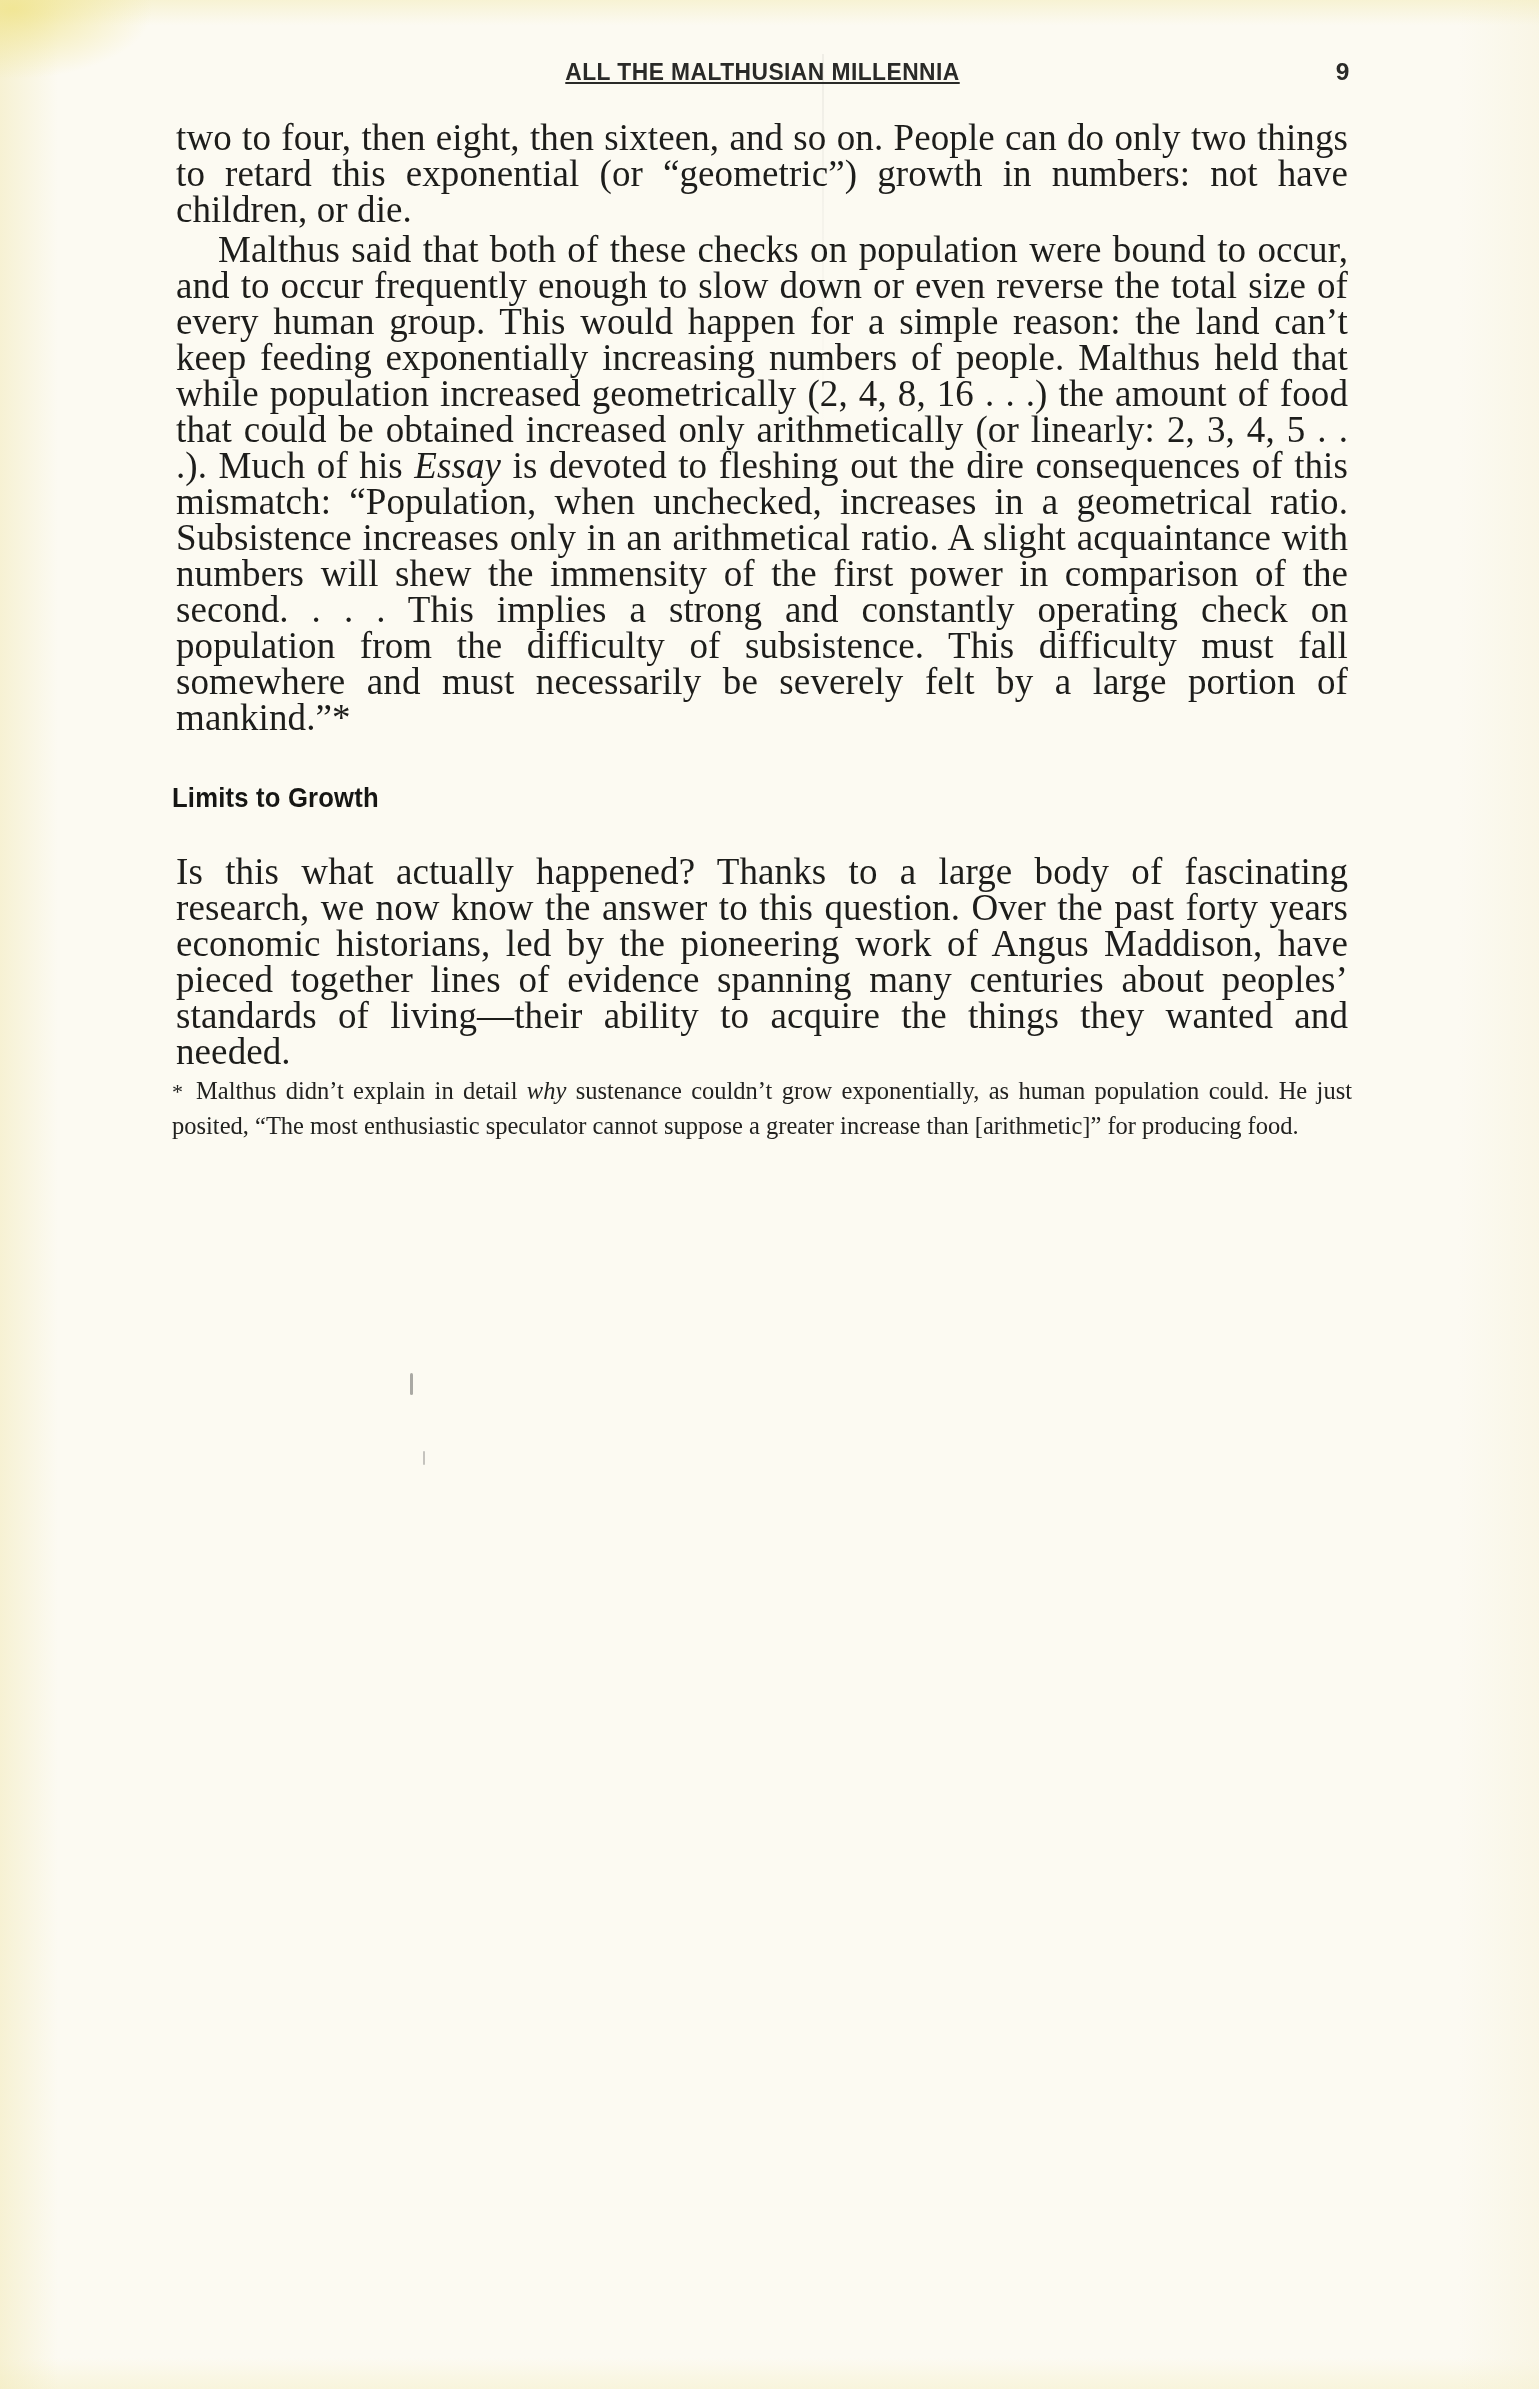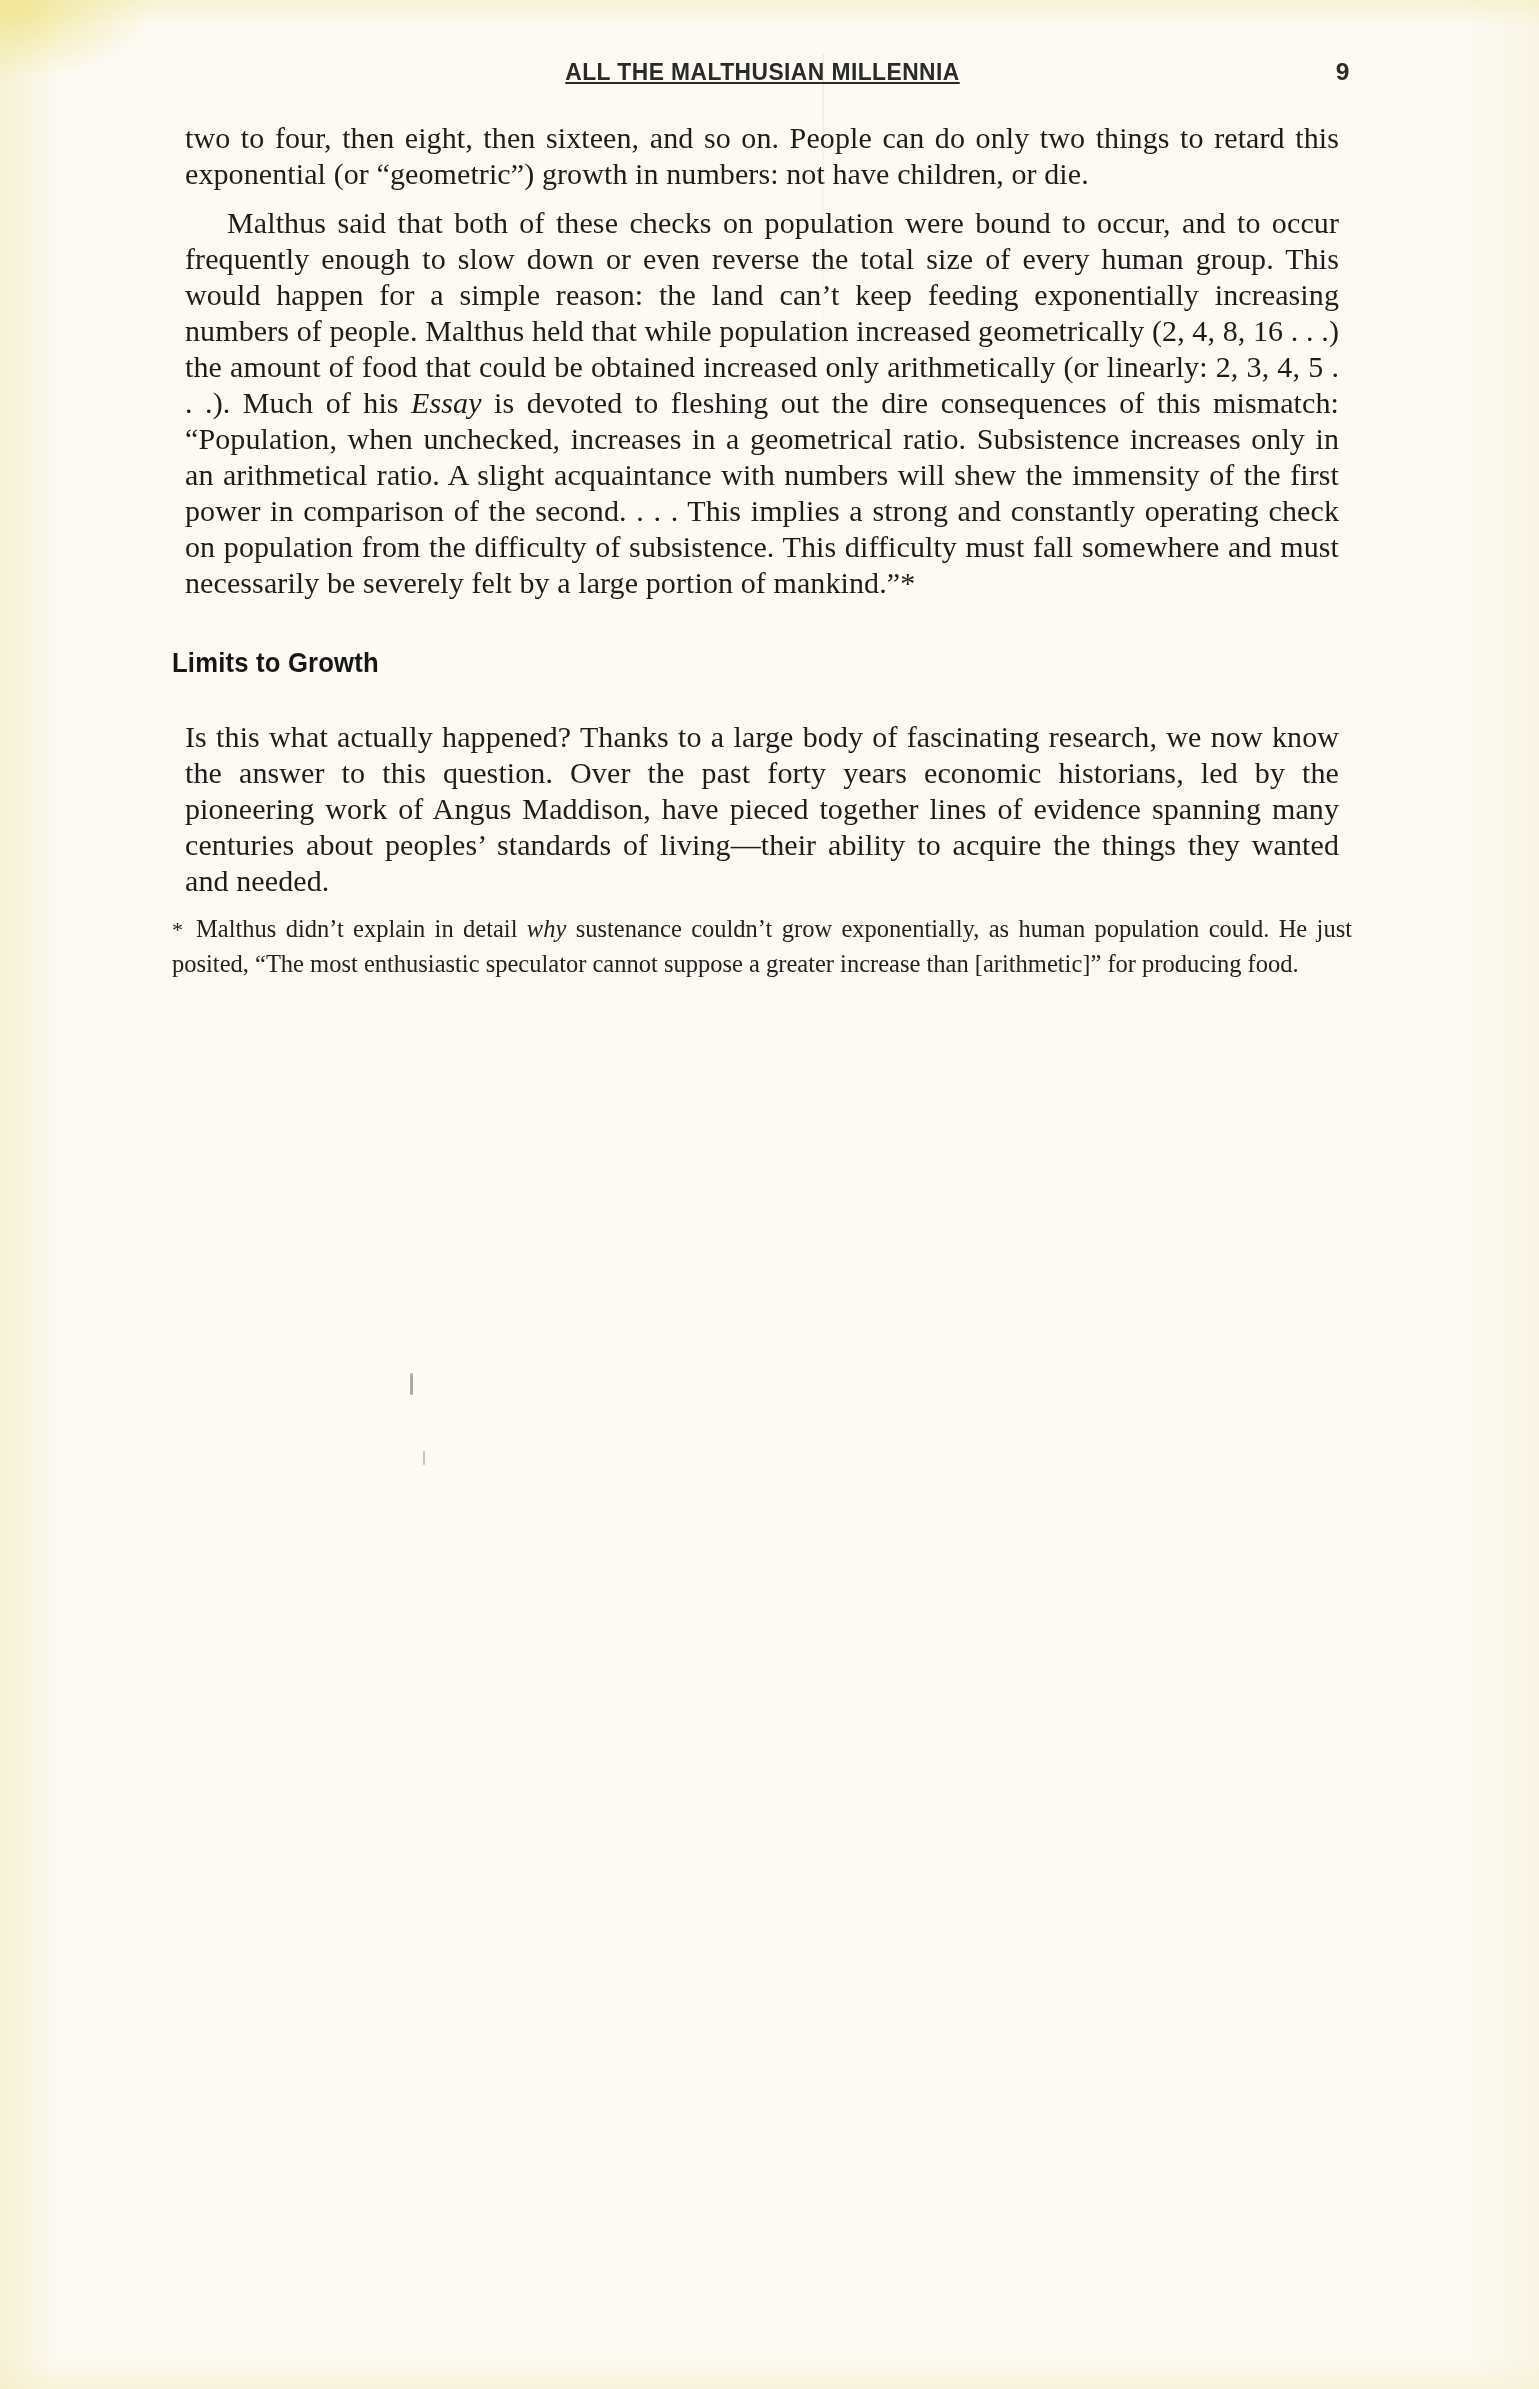--- a/index.html
+++ b/index.html
@@ -76,22 +76,22 @@
   .page-number {
     position: absolute;
     right: 3.6px;
     top: 0;
     font-size: 24.5px;
   }
   .text-block {
     width: 1180px;
   }
   .para {
-    margin: 13px;
-    font-size: 30px;
+    margin: 4px;
+    font-size: 37px;
     line-height: 36px;
     text-align: justify;
     letter-spacing: 0.1px;
     font-family: Liberation Serif, serif;
   }
   .para.indent {
     text-indent: 42px;
   }
   .para em {
     font-style: italic;

